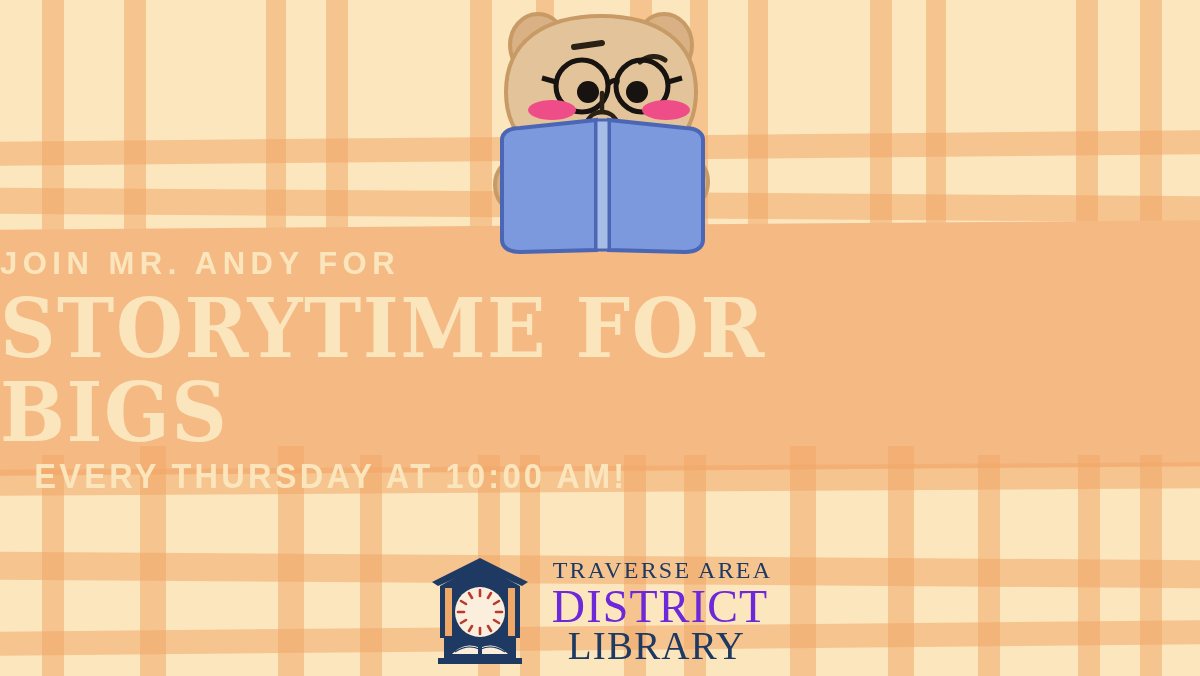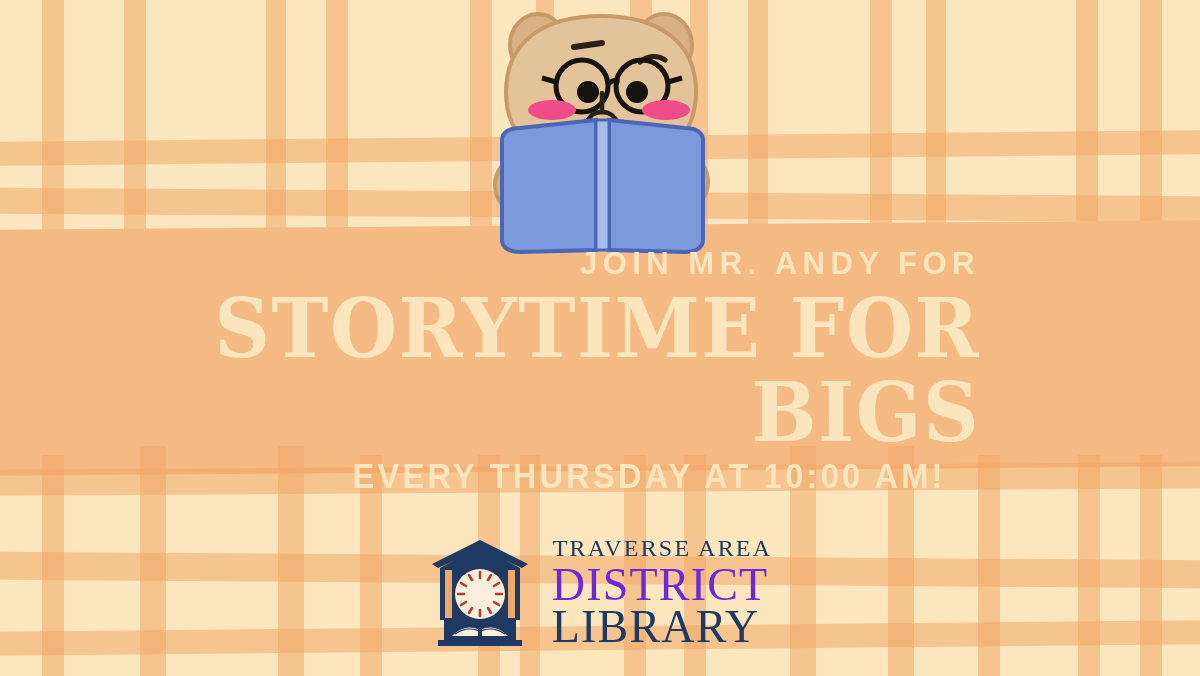--- a/index.html
+++ b/index.html
@@ -26,21 +26,21 @@
   .midband{
     position:absolute;left:-40px;width:1290px;
     background:#F5B984;
   }
 
   
   .bear{position:absolute;left:490px;top:0px;width:225px;height:255px;}
 
   
   .textblock{
-    position:absolute;left:0;top:248px;width:980px;text-align:right;
+    position:absolute;left:0;top:248px;width:980px;text-align:left;
     z-index:6;
   }
   .eyebrow{
     font-family:"Liberation Sans", sans-serif;
     font-weight:700;font-size:31px;letter-spacing:5.5px;
     color:#FBE5BC;line-height:1;margin:0 0 8px 0;
     text-transform:uppercase;
   }
   .headline{
     font-family:"DejaVu Serif", serif;
@@ -52,40 +52,40 @@
   .subline{
     font-family:"Liberation Sans", sans-serif;
     font-weight:700;font-size:35px;letter-spacing:3.5px;
     color:#FBE5BC;line-height:1;margin:14px 0 0 0;
     text-transform:uppercase;
     transform:scaleX(0.93);
   }
 
   
   .logo{
-    position:absolute;left:0;top:536px;width:1200px;
+    position:absolute;left:0;top:556px;width:1200px;
     display:flex;align-items:center;justify-content:center;gap:20px;
     z-index:6;
   }
   .logo-mark{width:104px;height:110px;flex:0 0 auto;}
   .logo-words{display:flex;flex-direction:column;align-items:flex-start;line-height:1;}
   .lw-1{
     font-family:"Liberation Serif", serif;
     font-size:24px;letter-spacing:2.2px;color:#1E3A63;
     margin:0 0 2px 1px;text-transform:uppercase;font-weight:400;
   }
   .lw-2{
     font-family:"Liberation Serif", serif;
     font-size:46px;letter-spacing:1.2px;color:#6d28d9;
     margin:0;text-transform:uppercase;font-weight:400;
   }
   .lw-3{
     font-family:"Liberation Serif", serif;
-    font-size:46px;letter-spacing:1.2px;color:#1E3A63;
-    margin:-4px 0 0 0;text-transform:uppercase;font-weight:400;
+    font-size:39px;letter-spacing:1.2px;color:#1E3A63;
+    margin:-4px 0 0 16px;text-transform:uppercase;font-weight:400;
   }
 </style>
 </head>
 <body>
 
 <div id="poster">
 
   <div class="plaid-layer">
 
     <div class="vstripe" style="left:42px;width:22px;height:250px;top:-10px;"></div>

